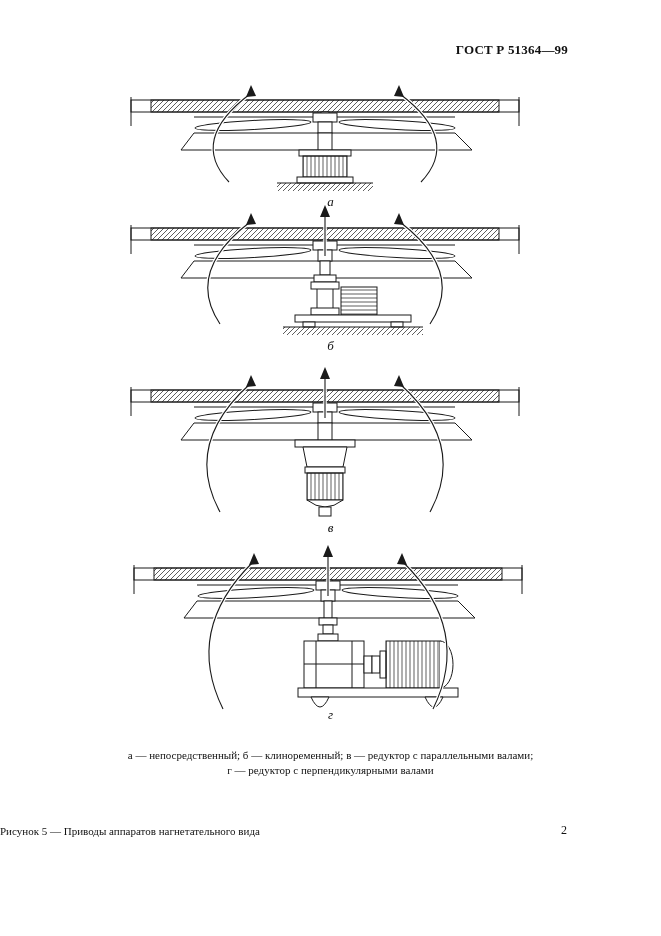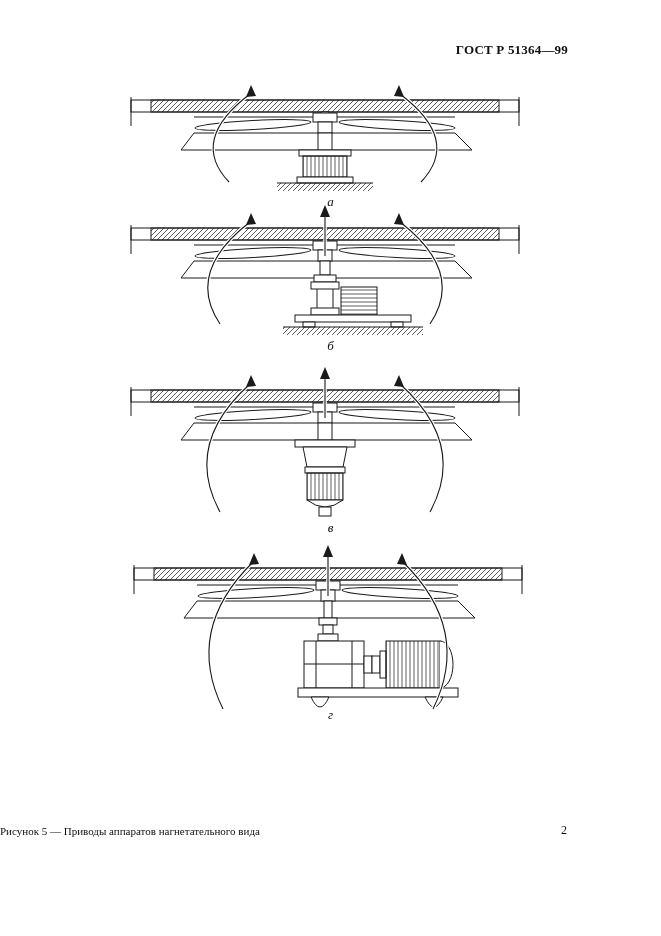--- a/index.html
+++ b/index.html
@@ -227,18 +227,22 @@
         <path d="M305,157 Q344,78 275,10" stroke="#1a1a1a" stroke-width="1.1"></path>
         <path d="M200,44 L200,3" stroke="#1a1a1a" stroke-width="1.1"></path>
         <polygon points="126,1 121,13 131,12" fill="#1a1a1a"></polygon>
         <polygon points="274,1 279,13 269,12" fill="#1a1a1a"></polygon>
         <polygon points="200,-7 195,5 205,5" fill="#1a1a1a"></polygon>
       </g>
     </svg>
   </div>
   <div class="dlabel l4">г</div>
 
+  <div class="legend">
+    <div>а — непосредственный; б — клиноременный; в — редуктор с параллельными валами;</div>
+    <div>г — редуктор с перпендикулярными валами</div>
+  </div>
 
   <div class="caption">Рисунок 5 — Приводы аппаратов нагнетательного вида</div>
 
   <div class="pagenum">2</div>
 
 </div>
 
 </body></html>

